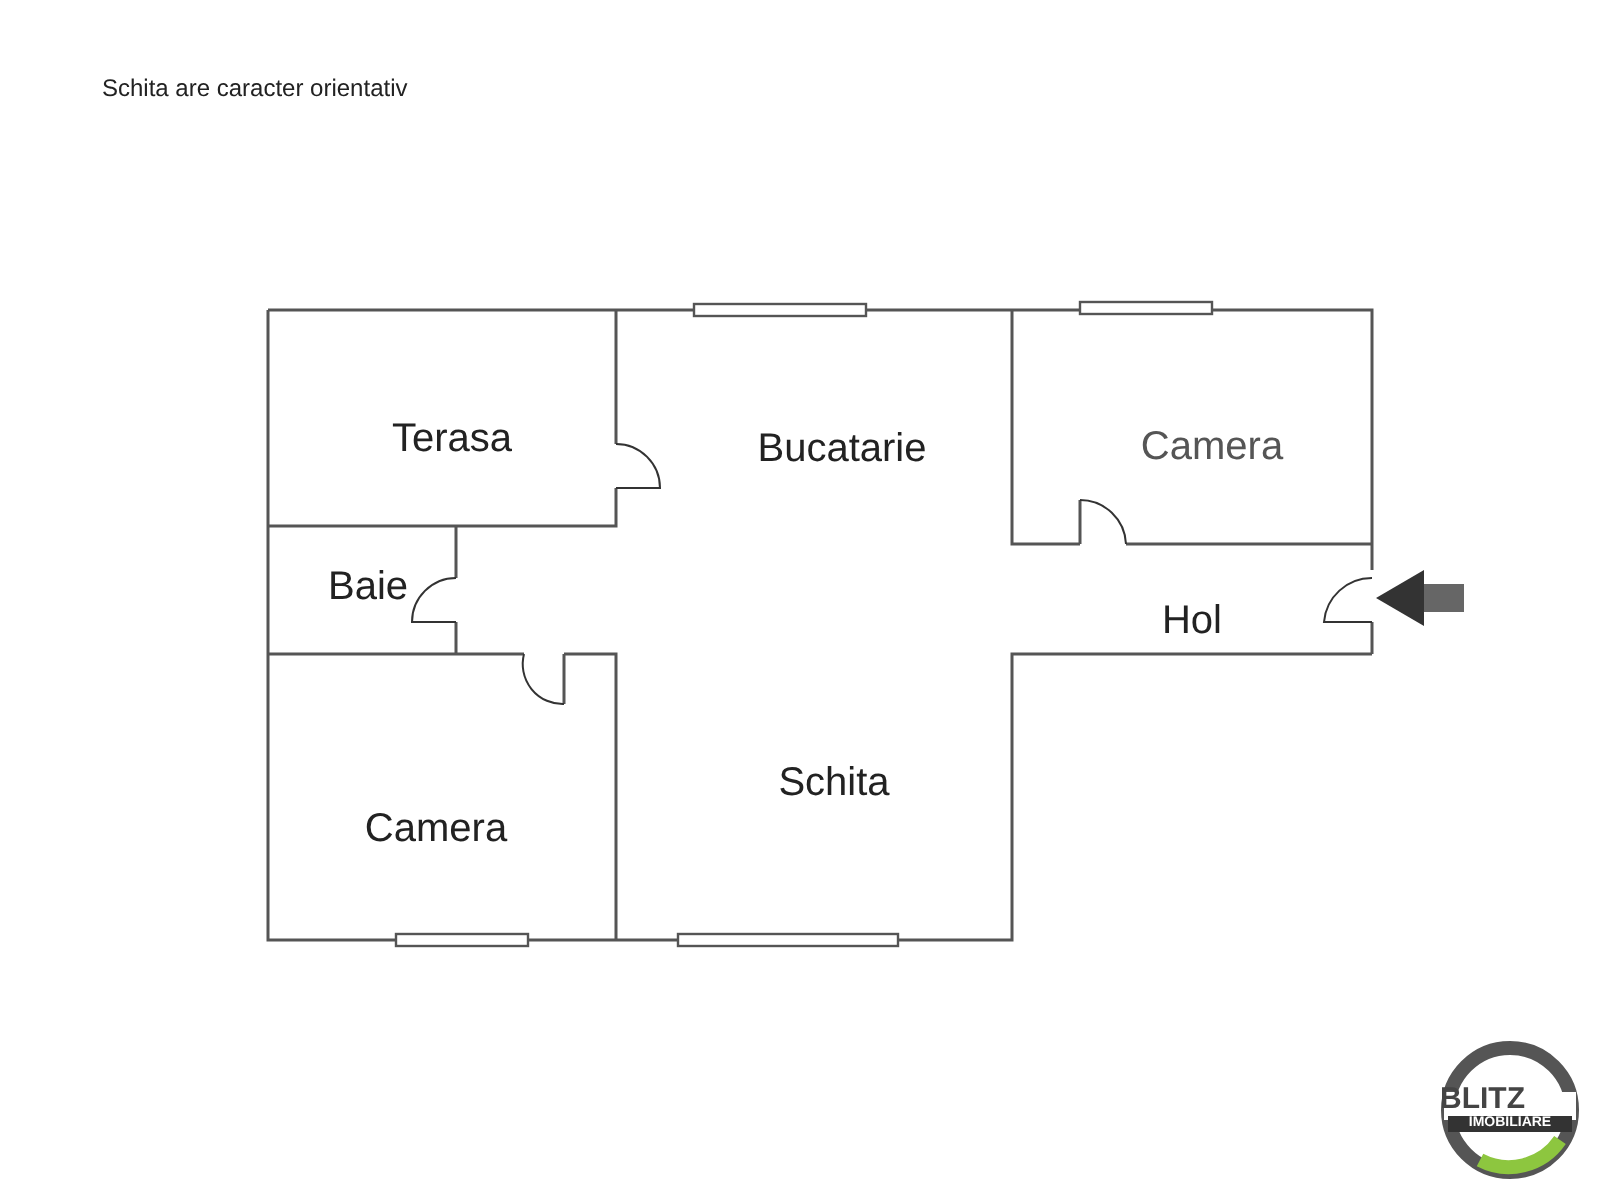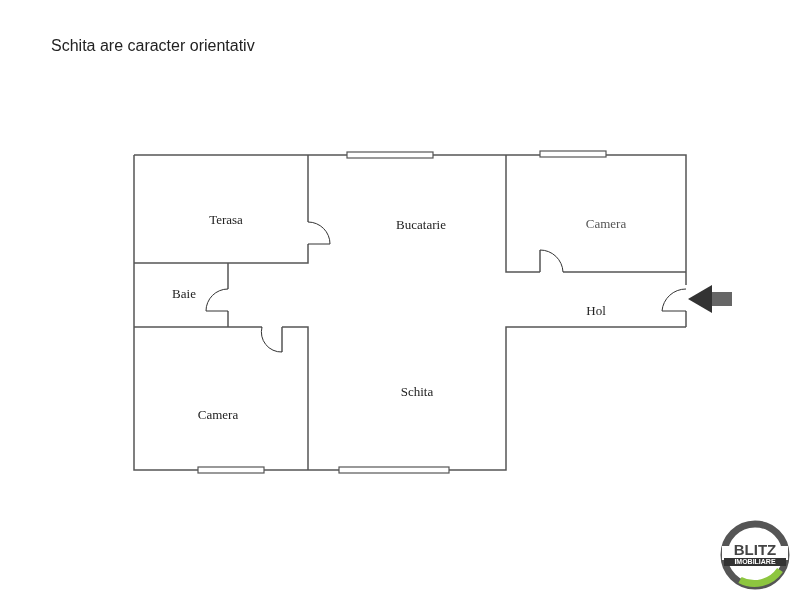--- a/index.html
+++ b/index.html
@@ -1,19 +1,19 @@
 <!DOCTYPE html>
 <html><head>
 <meta charset="utf-8">
 <style>
   html,body{margin:0;padding:0;background:#fff;}
   body{width:800px;height:600px;position:relative;overflow:hidden;font-family:"Liberation Sans",sans-serif;}
-  .note{position:absolute;left:51px;top:37px;font-size:16px;color:#222;text-align:right;}
+  .note{position:absolute;left:51px;top:37px;font-size:12px;color:#222;text-align:right;}
   svg.plan{position:absolute;left:0;top:0;}
-  .label{position:absolute;font-size:13px;color:#222;transform:translate(-50%,-50%);white-space:nowrap;font-family:Liberation Serif, serif;}
+  .label{position:absolute;font-size:20px;color:#222;transform:translate(-50%,-50%);white-space:nowrap;}
   .label.grey{color:#555;}
   .logo{position:absolute;left:720px;top:520px;width:70px;height:70px;}
 </style>
 </head>
 <body>
 
 <div class="note">Schita are caracter orientativ</div>
 
 <svg class="plan" width="800" height="600" viewBox="0 0 800 600">
   <g stroke="#555" stroke-width="1.5" fill="none">
@@ -61,15 +61,15 @@
 <div class="label" style="left:417px;top:392px">Schita</div>
 <div class="label" style="left:218px;top:415px">Camera</div>
 
 <div class="logo">
   <svg width="70" height="70" viewBox="0 0 70 70">
     <circle cx="35" cy="35" r="31" fill="#fff" stroke="#555" stroke-width="7"></circle>
     <path d="M20 60 A31 31 0 0 0 60 50" fill="none" stroke="#8dc63f" stroke-width="7"></path>
     <rect x="2" y="26" width="66" height="14" fill="#fff"></rect>
     <rect x="4" y="38" width="62" height="8" fill="#333"></rect>
   </svg>
-  <div style="position:absolute;left:0;top:22px;width:70px;text-align:center;font-weight:bold;font-size:15px;color:#444;line-height:16px;">BLITZ</div>
+  <div style="position:absolute;left:0;top:22px;width:70px;font-weight:bold;font-size:15px;color:#444;line-height:16px;">BLITZ</div>
   <div style="position:absolute;left:0;top:38px;width:70px;text-align:center;font-weight:bold;font-size:7px;color:#fff;line-height:8px;">IMOBILIARE</div>
 </div>
 
 </body></html>

